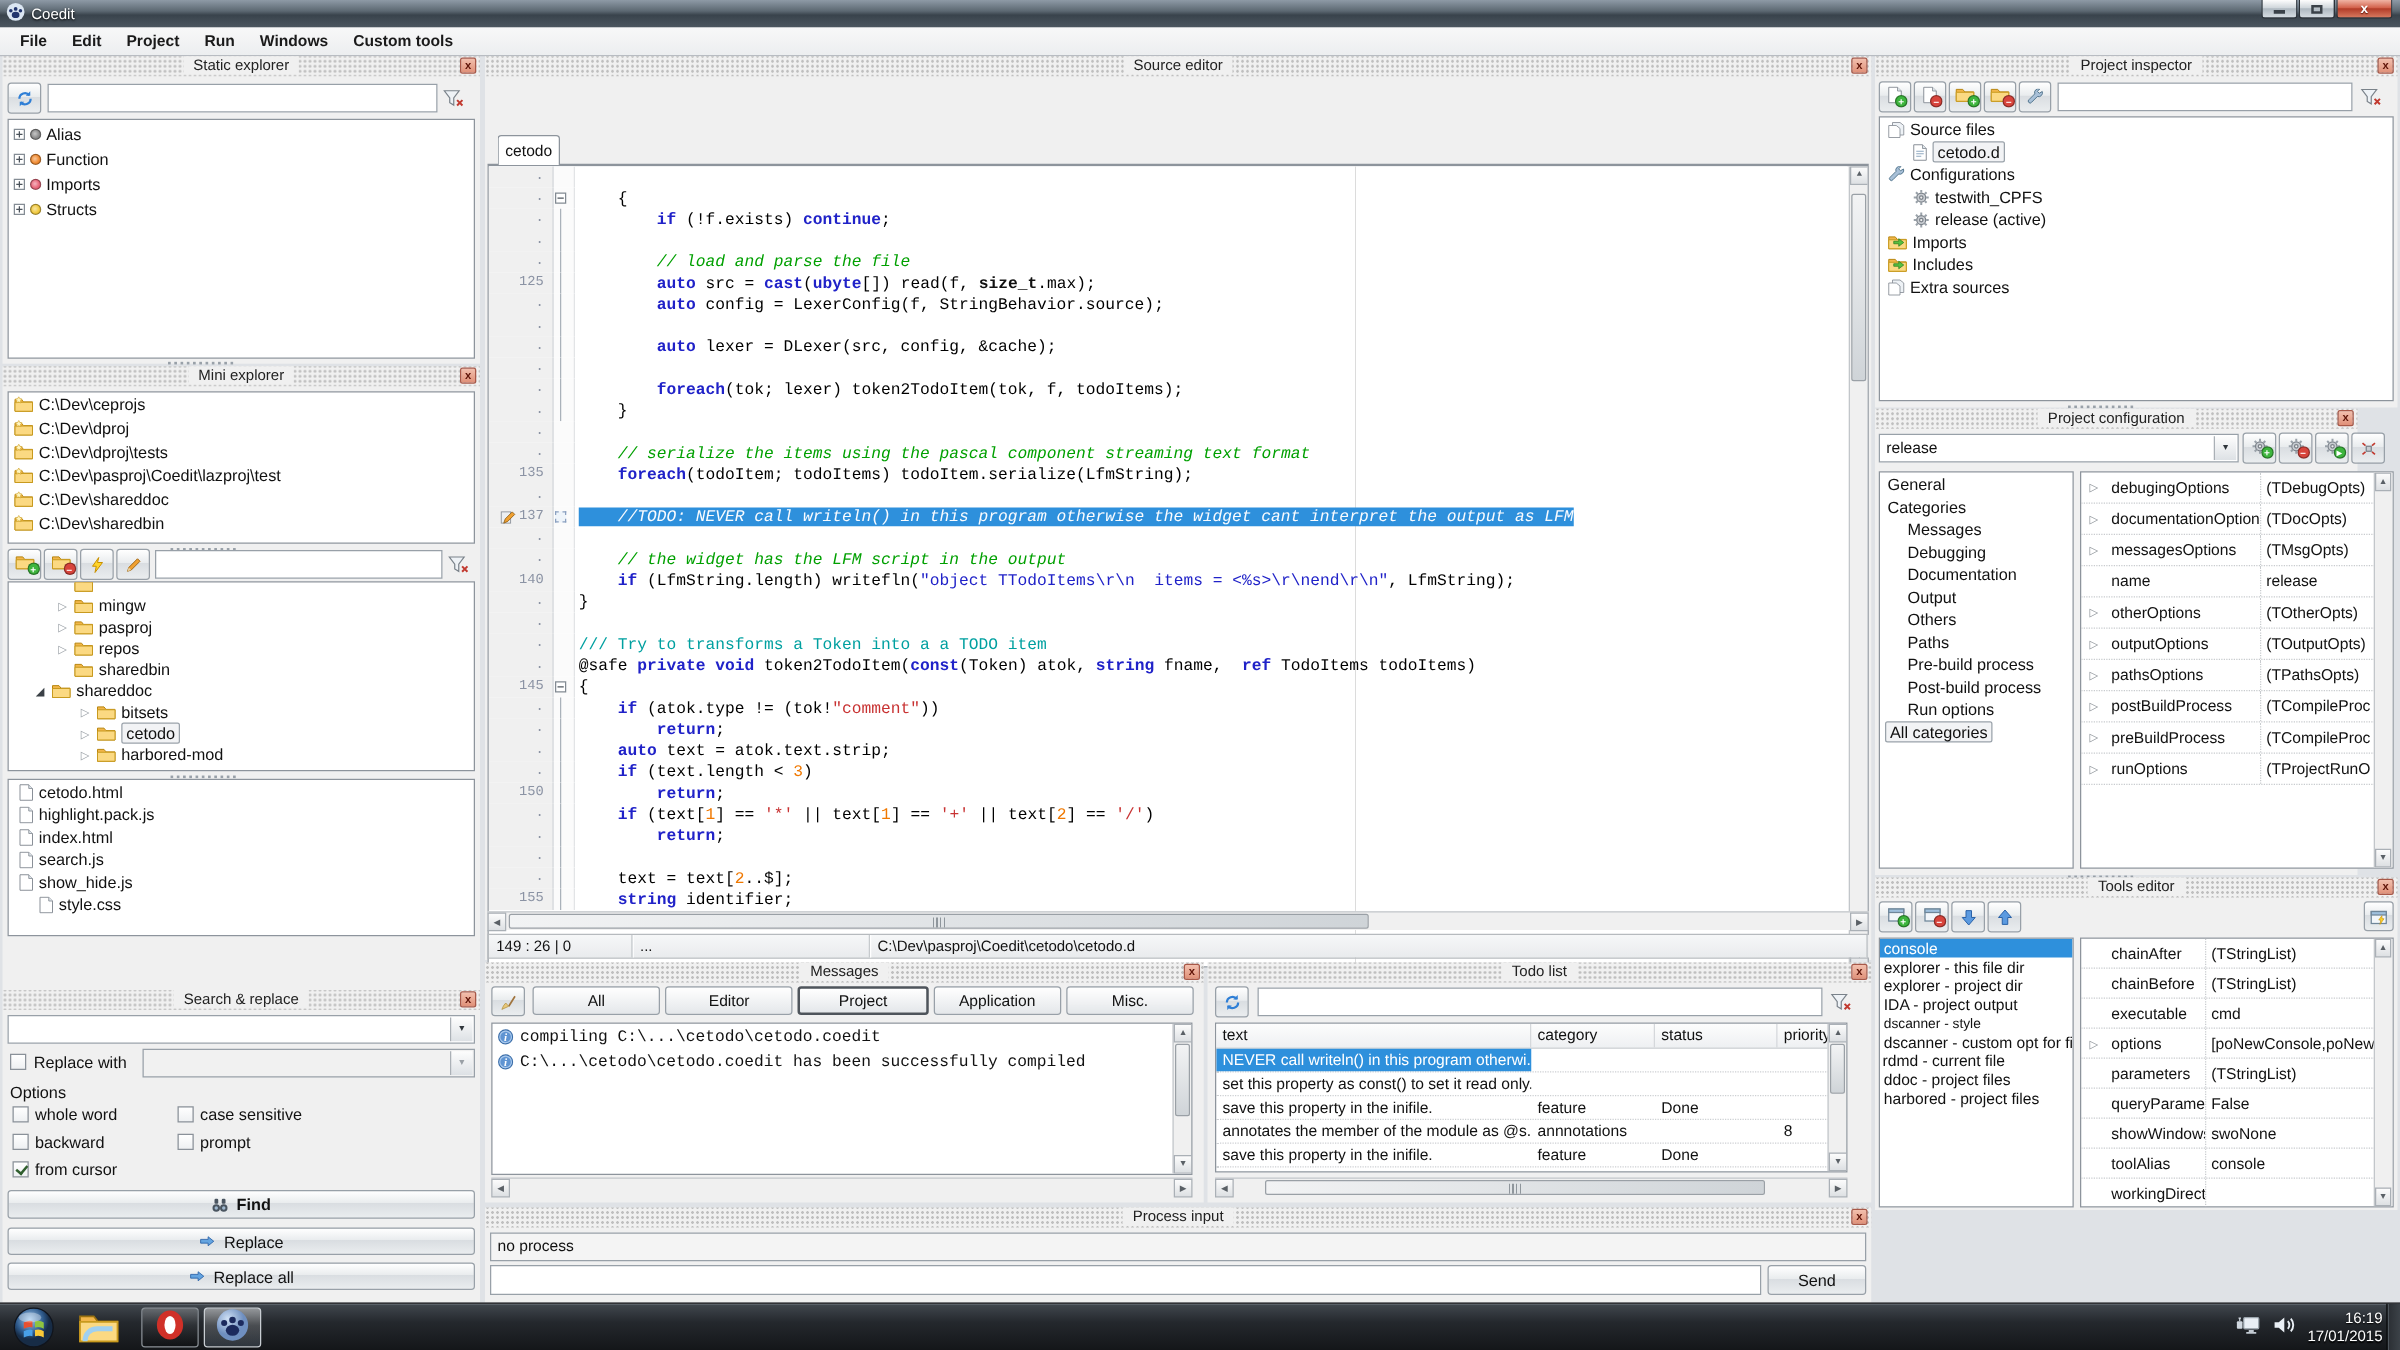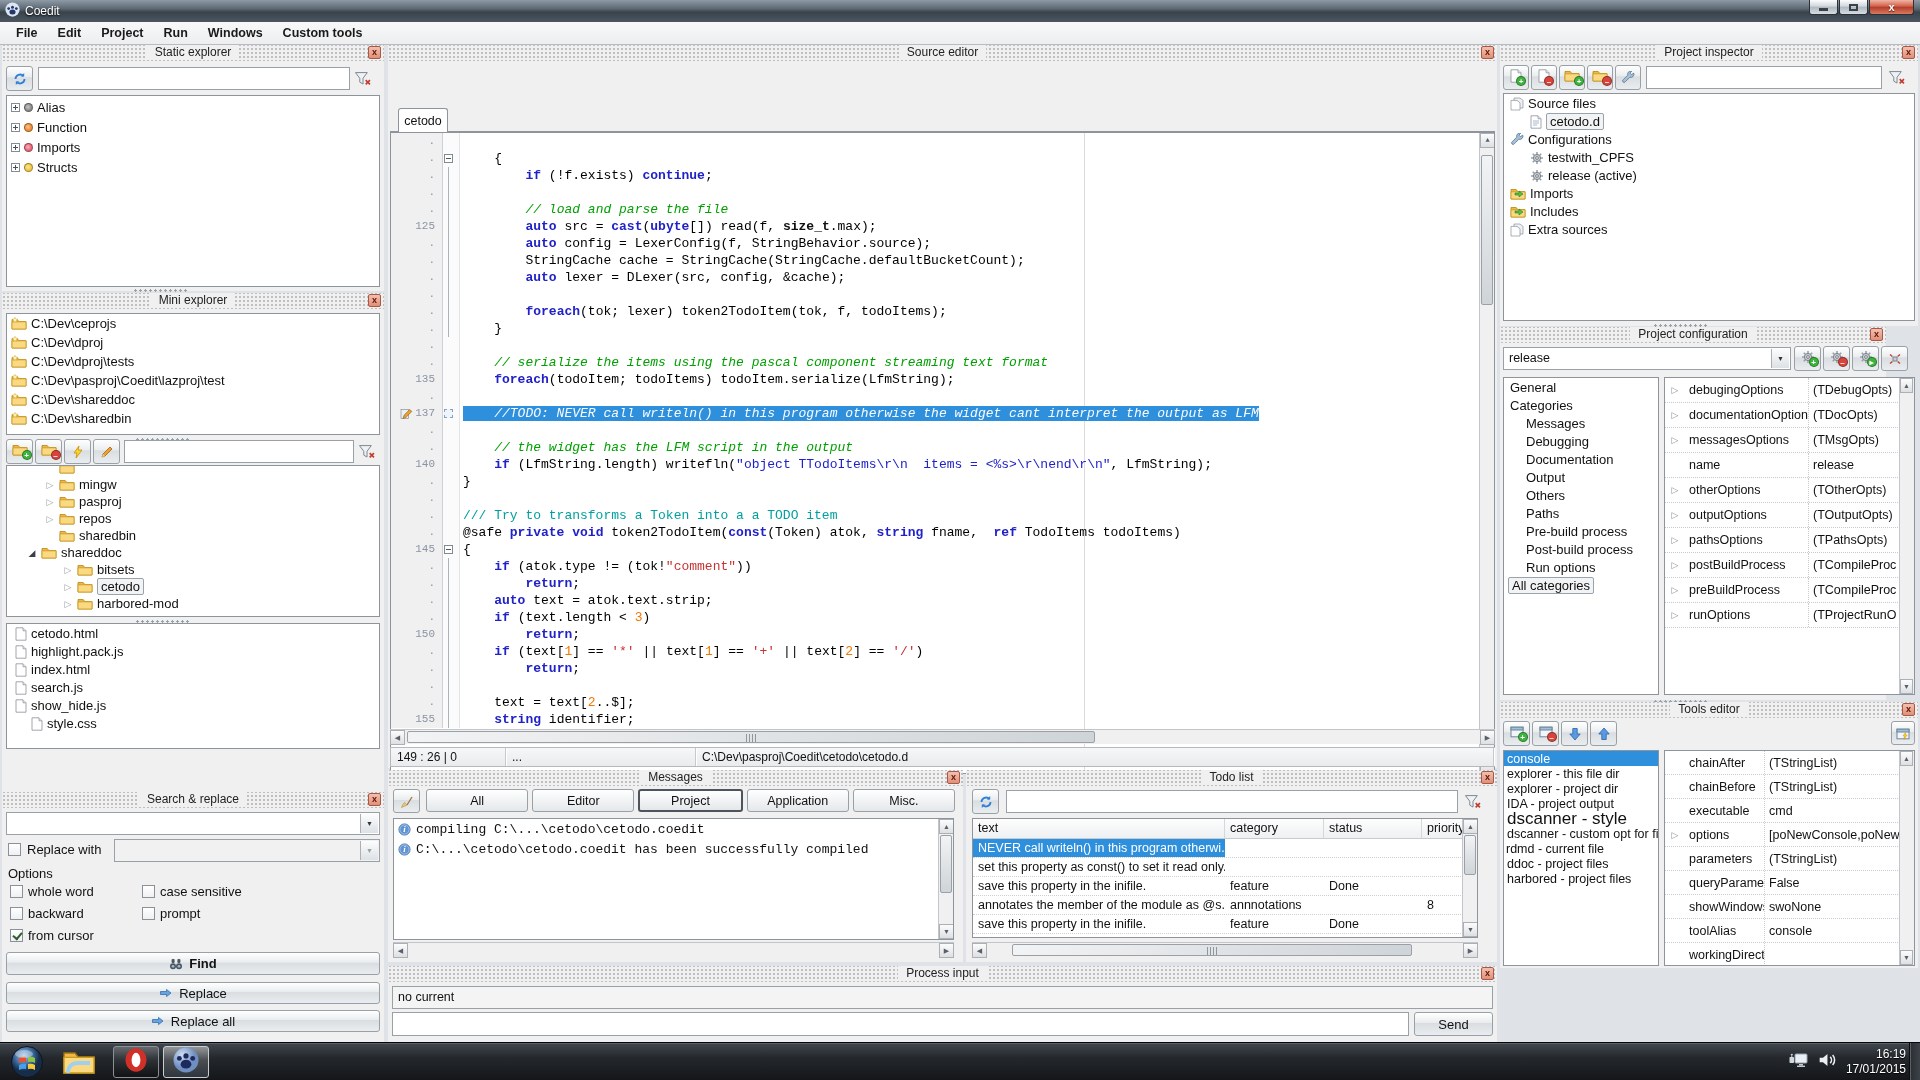--- a/index.html
+++ b/index.html
@@ -443,21 +443,21 @@
   </div>
   <div class="box" id="edbox" style="left:2px;top:87px;width:1105px;height:642px">
     <div id="codewrap">
         <div class="crow"><span class="g1"><span class="gn">.</span></span><span class="g2 "></span><span class="ct"></span></div>
         <div class="crow"><span class="g1"><span class="gn">.</span></span><span class="g2 "><i class="fm"></i></span><span class="ct"><span class="t">    {</span></span></div>
         <div class="crow"><span class="g1"><span class="gn">.</span></span><span class="g2 fl"></span><span class="ct"><span class="t">        </span><span class="k">if</span><span class="t"> (!f.exists) </span><span class="k">continue</span><span class="t">;</span></span></div>
         <div class="crow"><span class="g1"><span class="gn">.</span></span><span class="g2 fl"></span><span class="ct"></span></div>
         <div class="crow"><span class="g1"><span class="gn">.</span></span><span class="g2 fl"></span><span class="ct"><span class="t">        </span><span class="c">// load and parse the file</span></span></div>
         <div class="crow"><span class="g1"><span class="gn">125</span></span><span class="g2 fl"></span><span class="ct"><span class="t">        </span><span class="k">auto</span><span class="t"> src = </span><span class="k">cast</span><span class="t">(</span><span class="k">ubyte</span><span class="t">[]) read(f, </span><span class="b">size_t</span><span class="t">.max);</span></span></div>
         <div class="crow"><span class="g1"><span class="gn">.</span></span><span class="g2 fl"></span><span class="ct"><span class="t">        </span><span class="k">auto</span><span class="t"> config = LexerConfig(f, StringBehavior.source);</span></span></div>
-        <div class="crow"><span class="g1"><span class="gn">.</span></span><span class="g2 fl"></span><span class="ct"><span class="t">        StringCache cache = StringCache(StringCache.defaultBucketCount);</span></span></div>
+        <div class="crow"><span class="g1"><span class="gn">.</span></span><span class="g2 fl"></span></div>
         <div class="crow"><span class="g1"><span class="gn">.</span></span><span class="g2 fl"></span><span class="ct"><span class="t">        </span><span class="k">auto</span><span class="t"> lexer = DLexer(src, config, &amp;cache);</span></span></div>
         <div class="crow"><span class="g1"><span class="gn">.</span></span><span class="g2 fl"></span><span class="ct"></span></div>
         <div class="crow"><span class="g1"><span class="gn">.</span></span><span class="g2 fl"></span><span class="ct"><span class="t">        </span><span class="k">foreach</span><span class="t">(tok; lexer) token2TodoItem(tok, f, todoItems);</span></span></div>
         <div class="crow"><span class="g1"><span class="gn">.</span></span><span class="g2 fl"></span><span class="ct"><span class="t">    }</span></span></div>
         <div class="crow"><span class="g1"><span class="gn">.</span></span><span class="g2 "></span><span class="ct"></span></div>
         <div class="crow"><span class="g1"><span class="gn">.</span></span><span class="g2 "></span><span class="ct"><span class="t">    </span><span class="c">// serialize the items using the pascal component streaming text format</span></span></div>
         <div class="crow"><span class="g1"><span class="gn">135</span></span><span class="g2 "></span><span class="ct"><span class="t">    </span><span class="k">foreach</span><span class="t">(todoItem; todoItems) todoItem.serialize(LfmString);</span></span></div>
         <div class="crow"><span class="g1"><span class="gn">.</span></span><span class="g2 "></span><span class="ct"></span></div>
         <div class="crow"><span class="g1"><svg style="width:13px;height:13px;flex:none" viewBox="0 0 13 13">
               <rect x="1" y="2.5" width="7.5" height="9" fill="#eceff2" stroke="#8a9098" stroke-width="0.7"></rect>
@@ -612,21 +612,21 @@
     <span class="sar" style="left:0;top:0">◀</span>
     <span class="sth" style="left:40px;top:1px;height:12px;width:400px">
         <span class="grip" style="top:2px"></span>
       </span>
     <span class="sar" style="right:0;top:0">▶</span>
   </div>
 </div>
 
 <div class="panel" id="p-process" style="left:388px;top:966px;width:1109px;height:76px">
   <div class="phead"><span class="lbl">Process input</span><span class="xbtn">x</span></div>
-  <div class="inp" style="left:4px;top:20px;width:1101px;background:#f4f4f4;line-height:21px;padding-left:5px;font-size:12.5px">no current</div>
+  <div class="inp" style="left:4px;top:20px;width:1101px;background:#f4f4f4;line-height:21px;padding-left:5px;font-size:12.5px">no process</div>
   <input class="inp" style="left: 4px; top: 46px; width: 1017px; height: 24px;" value="">
   <div class="btn" style="left:1026px;top:46px;width:79px;height:24px;font-size:13px">
       <span>Send</span>
     </div>
 </div>
 
 <div class="panel" id="p-inspector" style="left:1500px;top:45px;width:418px;height:281px">
   <div class="phead"><span class="lbl">Project inspector</span><span class="xbtn">x</span></div>
   <div id="inspbtns">
       <div class="btn" style="left:3px;top:20px;width:26px;height:25px">
@@ -931,21 +931,21 @@
       </div>
       <div class="trow " style="height:15px;font-size:12.5px;padding-left:3px">
         <span>explorer - this file dir</span>
       </div>
       <div class="trow " style="height:15px;font-size:12.5px;padding-left:3px">
         <span>explorer - project dir</span>
       </div>
       <div class="trow " style="height:15px;font-size:12.5px;padding-left:3px">
         <span>IDA - project output</span>
       </div>
-      <div class="trow " style="height:15px;font-size:17px;padding-left:3px">
+      <div class="trow " style="height:15px;font-size:11px;padding-left:3px">
         <span>dscanner - style</span>
       </div>
       <div class="trow " style="height:15px;font-size:12.5px;padding-left:3px">
         <span>dscanner - custom opt for file</span>
       </div>
       <div class="trow " style="height:15px;font-size:12.5px;padding-left:2px">
         <span>rdmd - current file</span>
       </div>
       <div class="trow " style="height:15px;font-size:12.5px;padding-left:3px">
         <span>ddoc - project files</span>

